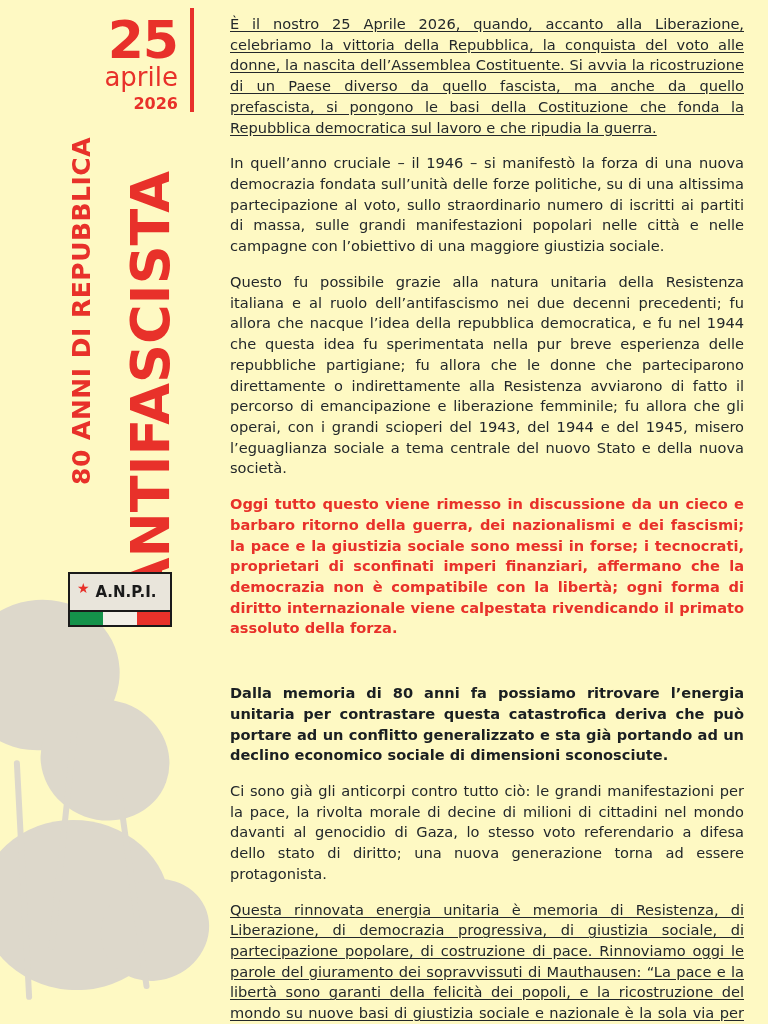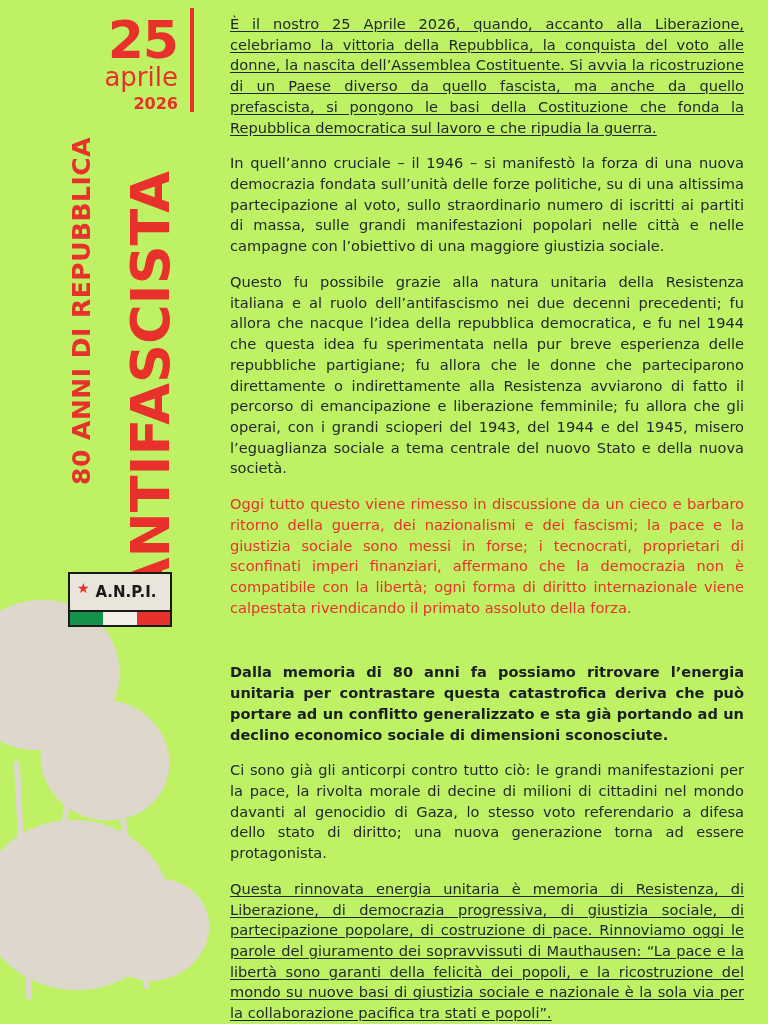--- a/index.html
+++ b/index.html
@@ -11,21 +11,21 @@
     width: 768px;
     height: 1024px;
     overflow: hidden;
     font-family: "DejaVu Sans", sans-serif;
     position: relative;
   }
   .poster {
     position: relative;
     width: 768px;
     height: 1024px;
-    background: #bef264;
+    background: #fef9c3;
     overflow: hidden;
   }
   
   .poppy {
     position: absolute;
     border-radius: 50%;
     background: #ddd8cb;
     pointer-events: none;
   }
   .poppy.p1 { left: -40px; top: 600px; width: 160px; height: 150px; transform: rotate(-15deg); }
@@ -180,21 +180,21 @@
 
   p.para {
     margin: 0 0 15px 0;
     font-size: 14.6px;
     line-height: 1.42;
     text-align: justify;
     color: #23282b;
     font-family: "DejaVu Sans", sans-serif;
   }
   p.para.u { text-decoration: underline; text-underline-offset: 2px; }
-  p.para.red { color: #e8312a; }
+  p.para.red { color: #e8312a; font-weight: bold; }
   p.para.bold { font-weight: 700; color: #1a1f22; margin-top: 44px; }
   p.para.redbold { color: #e8312a; font-weight: 700; }
   p.para.last { margin-bottom: 0; }
 </style>
 </head>
 <body>
 
 <div class="poster">
 
   <div class="poppy p1"></div>

